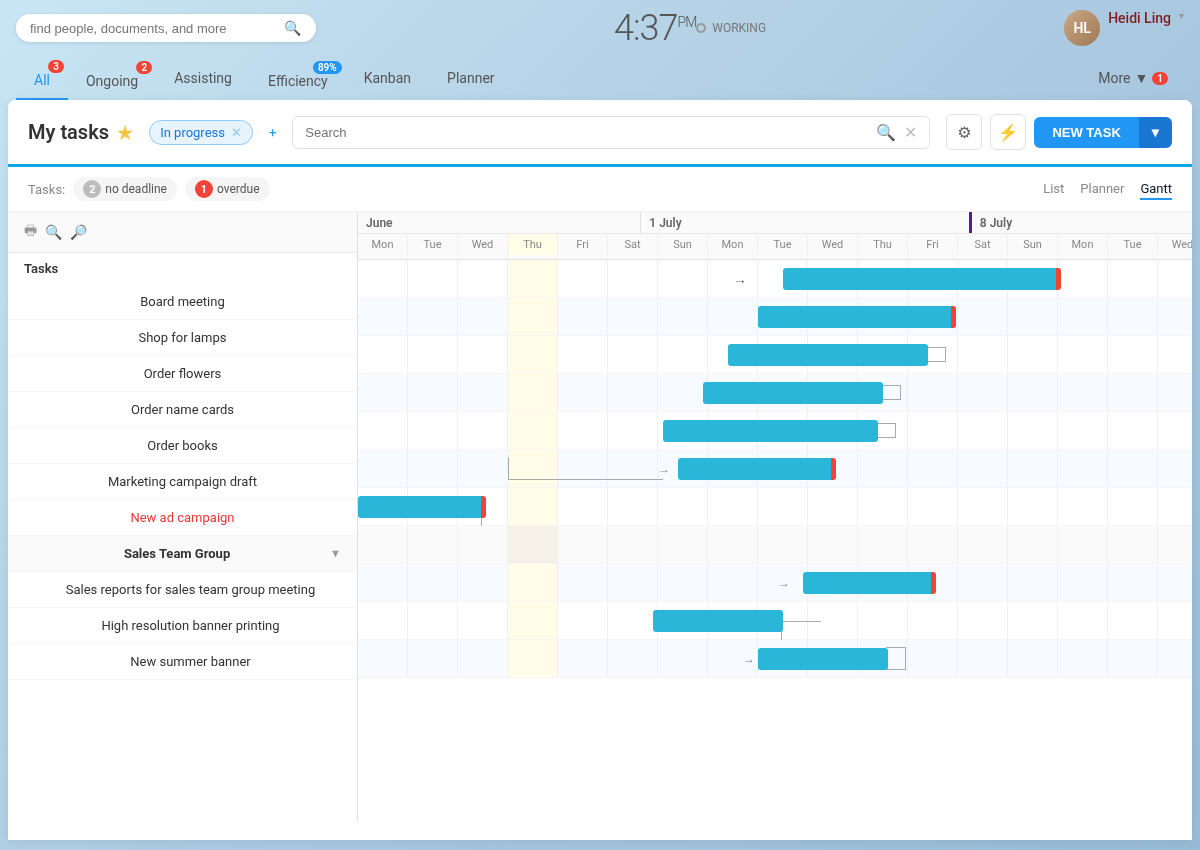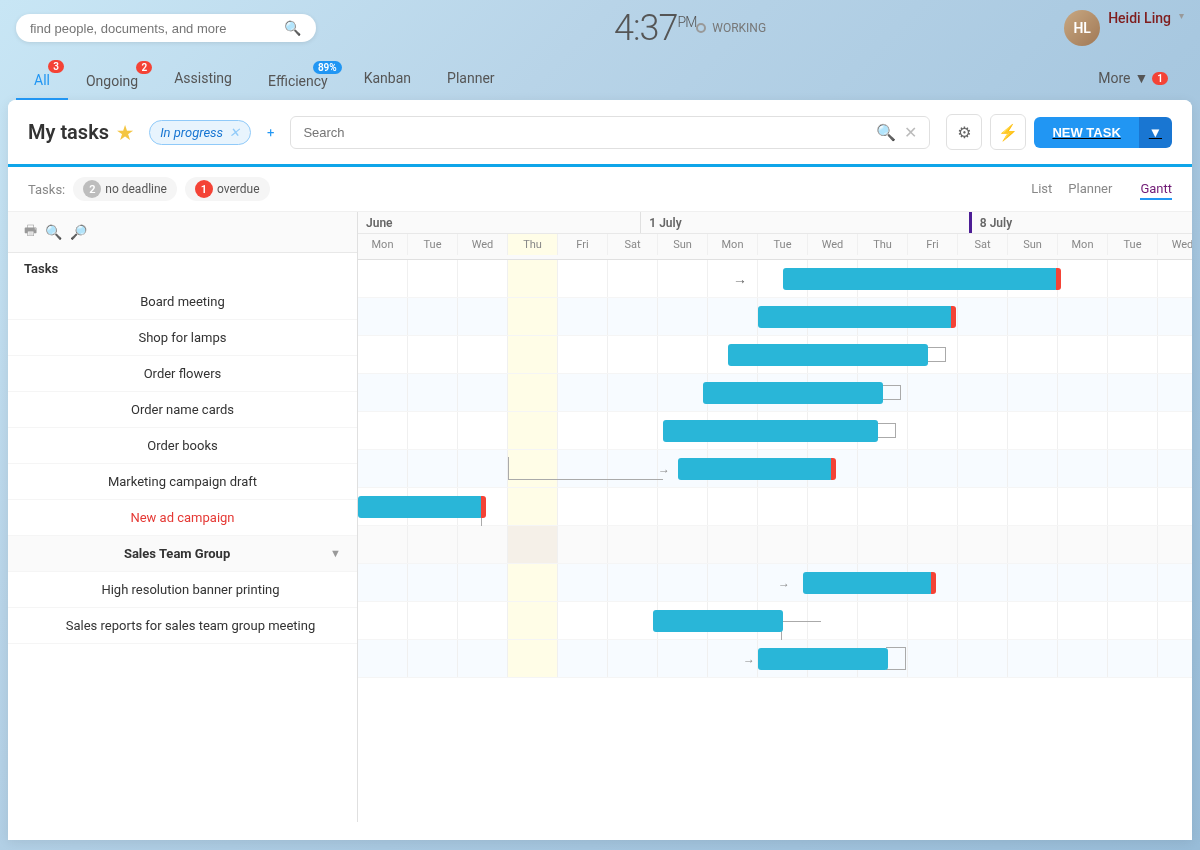--- a/index.html
+++ b/index.html
@@ -168,21 +168,20 @@
     .filter-chip {
       display: flex;
       align-items: center;
       gap: 6px;
       background: #e8f4fd;
       border: 1px solid #90caf9;
       border-radius: 16px;
       padding: 4px 10px;
       font-size: 13px;
       color: #1976d2;
-      font-style: italic;
     }
     .filter-chip .x { cursor: pointer; color: #90caf9; }
     .search-filter {
       display: flex;
       align-items: center;
       flex: 1;
       border: 1px solid #e0e0e0;
       border-radius: 6px;
       padding: 6px 12px;
       gap: 8px;
@@ -267,23 +266,22 @@
       display: flex;
       gap: 16px;
     }
     .view-tab {
       font-size: 13px;
       color: #888;
       cursor: pointer;
       padding: 2px 0;
     }
     .view-tab.active {
-      color: #701a75;
+      color: #0f172a;
       border-bottom: 2px solid #2196f3;
-      margin-left: 12px;
     }
 
     
     .gantt-container {
       display: flex;
       height: calc(100% - 130px);
       overflow: hidden;
     }
 
     
@@ -460,21 +458,21 @@
       <span style="color:#bbb;">🔍</span>
       <span style="color:#bbb;cursor:pointer;">✕</span>
     </div>
     <div class="header-actions">
       <div class="icon-btn">
         <span>⚙</span>
       </div>
       <div class="icon-btn">
         <span>⚡</span>
       </div>
-      <div style="display:flex;text-decoration:underline;">
+      <div style="display:flex;">
         <button class="new-task-btn">NEW TASK</button>
         <button class="new-task-dropdown">▼</button>
       </div>
     </div>
   </div>
 
   <div class="tasks-info-bar">
     <span class="tasks-label">Tasks:</span>
     <div class="tasks-chip">
       <span class="num">2</span>
@@ -520,24 +518,27 @@
         <span class="task-name">Marketing campaign draft</span>
       </div>
       <div class="task-row red-task">
         <span class="task-name">New ad campaign</span>
       </div>
       <div class="task-row group-header">
         <span class="task-name">Sales Team Group</span>
         <span class="group-chevron">▼</span>
       </div>
       <div class="task-row sub-task">
+        <span class="task-name">Sales reports for sales team group meeting</span>
+      </div>
+      <div class="task-row sub-task">
         <span class="task-name">High resolution banner printing</span>
       </div>
       <div class="task-row sub-task">
-        <span class="task-name">Sales reports for sales team group meeting</span>
+        <span class="task-name">New summer banner</span>
       </div>
     </div>
 
     <div class="gantt-chart">
       <div style="min-width: 850px;">
 
         <div class="gantt-header" style="height:48px;position:sticky;top:0;z-index:10;background:#fafafa;">
 
           <div style="position:absolute;top:0;left:0;right:0;height:22px;display:flex;border-bottom:1px solid #e8e8e8;">
             <div style="width:300px;font-size:12px;color:#666;font-weight:600;padding:4px 8px;border-right:1px solid #e0e0e0;">June</div>

